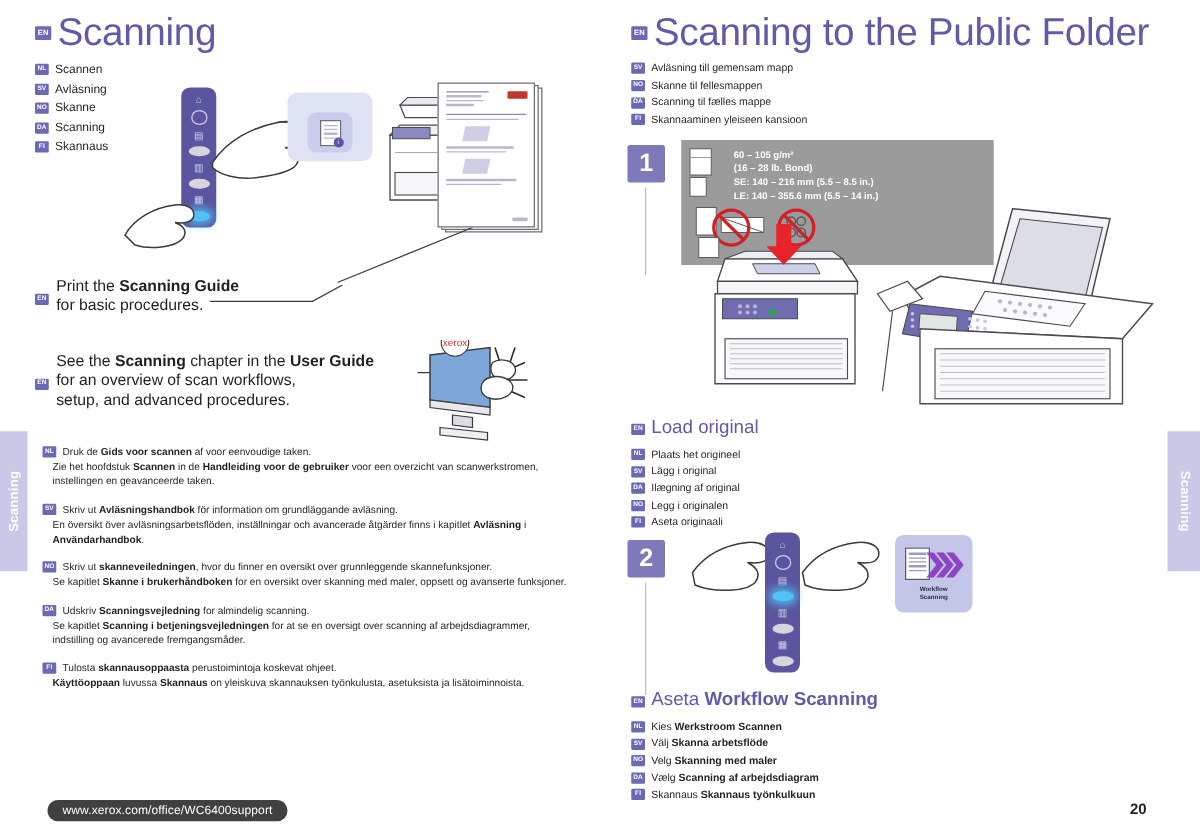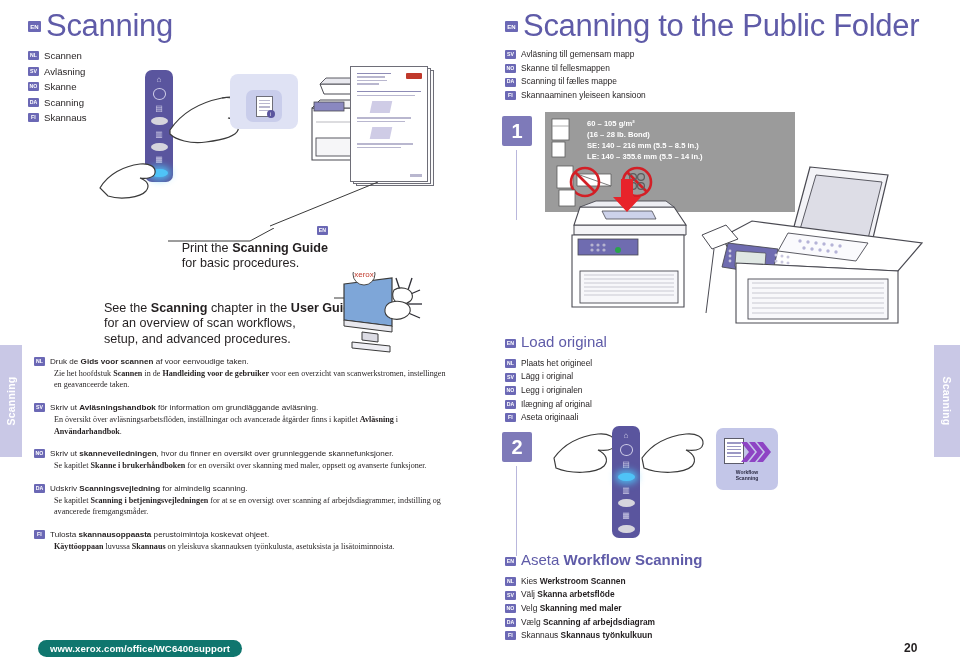--- a/index.html
+++ b/index.html
@@ -62,41 +62,41 @@
   .langlist.small .li { font-size:8.4px; line-height:1.62; }
   .langlist .li b { font-weight:bold; }
 
   
   .para-block { margin-bottom:11px; }
   .para-head {
     display:flex; gap:5px; align-items:flex-start;
     font-size:8.1px; line-height:1.45; color:#231f20;
   }
   .para-sub {
-    margin-left:20px; font-size:8.1px; line-height:1.45; color:#231f20;font-family:Liberation Serif, serif;
+    margin-left:8px; font-size:8.1px; line-height:1.45; color:#231f20;
   }
   .para-head b, .para-sub b { font-weight:bold; }
 
   
-  .callout { display:flex; gap:6px; align-items:flex-end;flex-direction:column; }
+  .callout { display:flex; gap:6px; align-items:center; }
   .callout .txt { font-size:12.6px; line-height:1.22; color:#231f20; }
   .callout .txt b { font-weight:bold; }
 
   
   .stepnum {
     width:30px; height:30px; background:#7e7ab9; color:#fff;
     display:flex; align-items:center; justify-content:center;
     font-size:20px; font-weight:bold; border-radius:2px;
   }
   .steprule { width:1.4px; background:#b9b7dc; }
 
   
   .urlpill {
-    background:#0f766e; color:#fff; border-radius:9px;
-    padding:3px 12px; font-size:9.6px; font-weight:bold; display:inline-block;
+    background:#404040; color:#fff; border-radius:9px;
+    padding:3px 12px; font-size:9.6px; font-weight:normal; display:inline-block;
     letter-spacing:.1px;
   }
   .pagenum { font-size:12px; font-weight:bold; color:#231f20; }
 
   
   .ill { position:absolute; }
   .cpanel {
     background:#5a559e; border-radius:7px;
     display:flex; flex-direction:column; align-items:center;
     padding:5px 0; gap:4px;
@@ -505,26 +505,26 @@
     <div class="langlist small" id="load-original-langs">
         <div class="li">
           <span class="lang">NL</span>
           <span>Plaats het origineel</span>
         </div>
         <div class="li">
           <span class="lang">SV</span>
           <span>Lägg i original</span>
         </div>
         <div class="li">
+          <span class="lang">DA</span>
+          <span>Ilægning af original</span>
+        </div>
+        <div class="li">
           <span class="lang">NO</span>
           <span>Legg i originalen</span>
-        </div>
-        <div class="li">
-          <span class="lang">DA</span>
-          <span>Ilægning af original</span>
         </div>
         <div class="li">
           <span class="lang">FI</span>
           <span>Aseta originaali</span>
         </div>
       </div>
   </div>
 
   <div class="ill" style="left:502px; top:432px;">
     <div class="stepnum">2</div>

